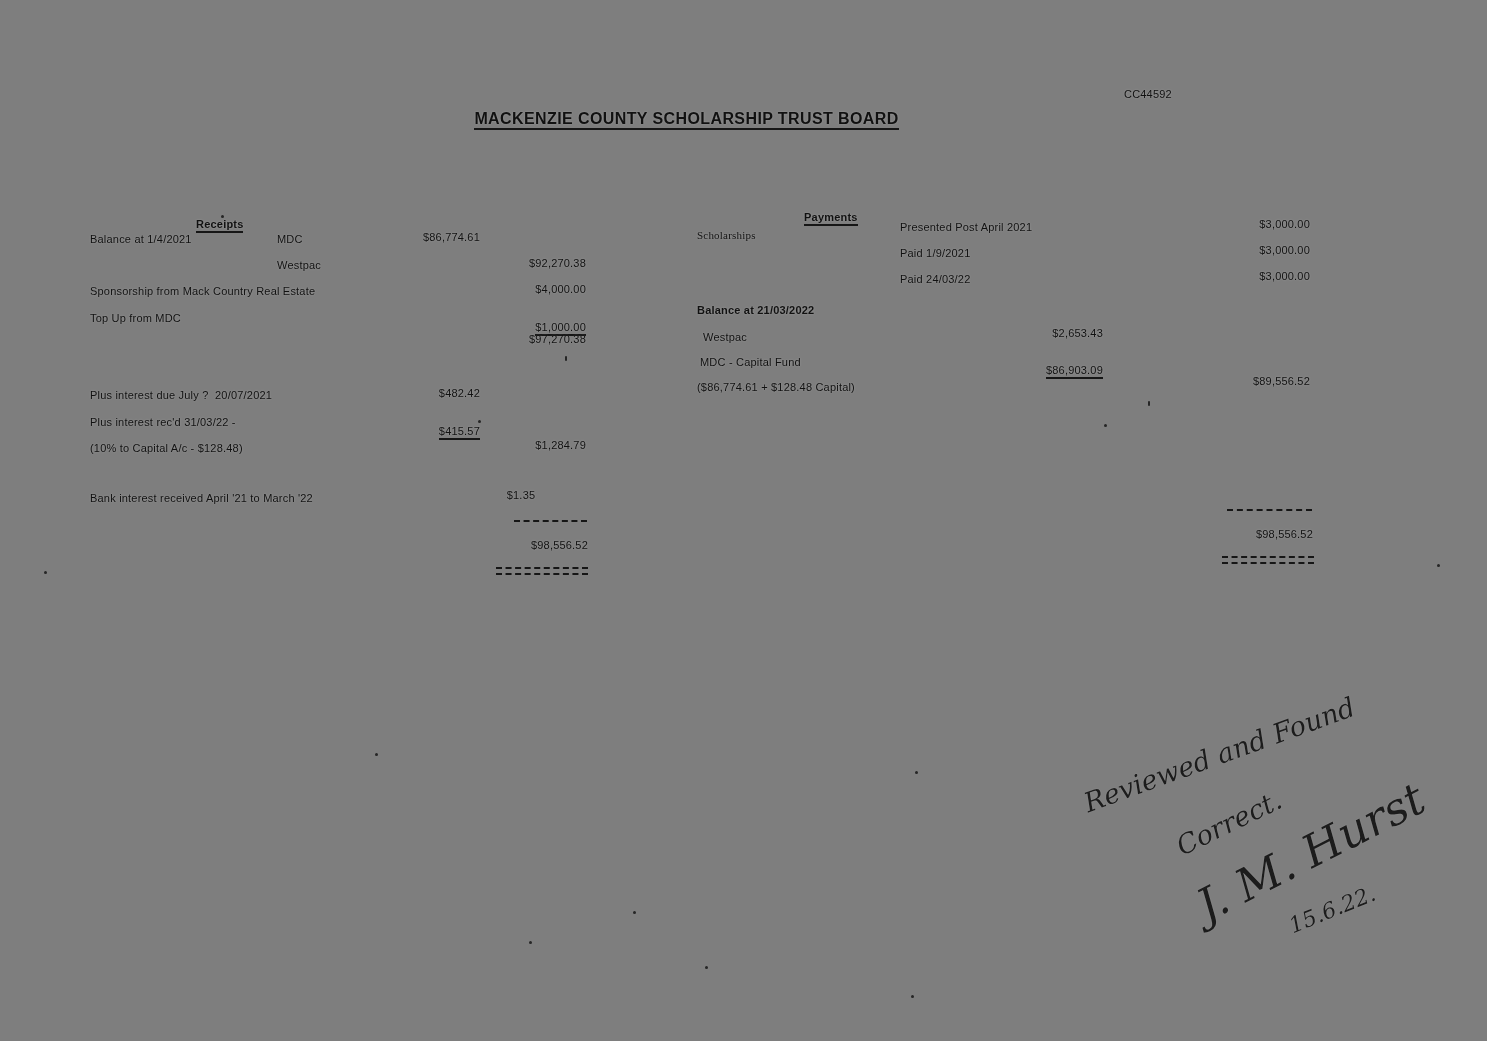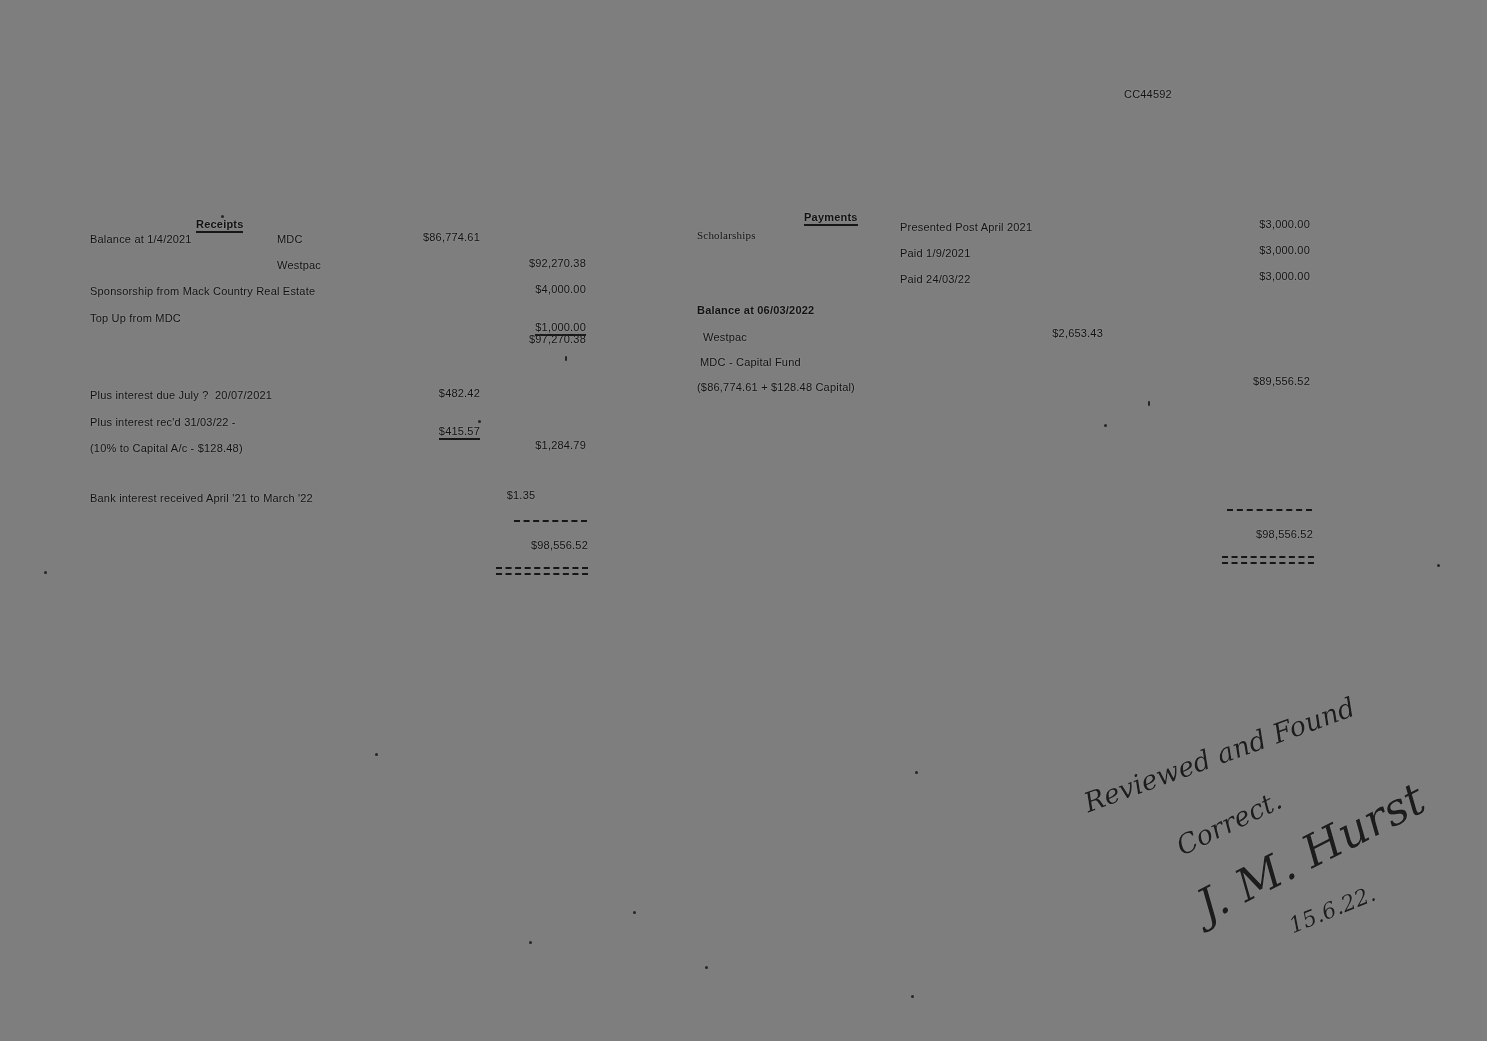--- a/index.html
+++ b/index.html
@@ -43,20 +43,23 @@
   .speck{
     position:absolute;width:3px;height:3px;
     background:#262626;border-radius:50%;
   }
 </style>
 </head>
 <body>
 
 <div class="page">
 
+  <span class="t big b" style="left:455px;top:92px;">
+    <span class="u">MACKENZIE COUNTY SCHOLARSHIP TRUST BOARD</span>
+  </span>
   <span class="t" style="left:1124px;top:88px;">CC44592</span>
 
   <span class="t b" style="left:183px;top:206px;">
     <span class="u">Receipts</span>
   </span>
 
   <span class="t" style="left:90px;top:233px;">Balance at 1/4/2021</span>
   <span class="t" style="left:277px;top:233px;">MDC</span>
   <div class="t amt" style="left:350px;top:231px;width:130px;">$86,774.61</div>
 
@@ -99,26 +102,29 @@
 
   <span class="t" style="left:900px;top:221px;">Presented Post April 2021</span>
   <div class="t amt" style="left:1180px;top:218px;width:130px;">$3,000.00</div>
 
   <span class="t" style="left:900px;top:247px;">Paid 1/9/2021</span>
   <div class="t amt" style="left:1180px;top:244px;width:130px;">$3,000.00</div>
 
   <span class="t" style="left:900px;top:273px;">Paid 24/03/22</span>
   <div class="t amt" style="left:1180px;top:270px;width:130px;">$3,000.00</div>
 
-  <span class="t b" style="left:697px;top:304px;">Balance at 06/03/2022</span>
+  <span class="t b" style="left:697px;top:304px;">Balance at 21/03/2022</span>
 
   <span class="t" style="left:703px;top:331px;">Westpac</span>
   <div class="t amt" style="left:973px;top:327px;width:130px;">$2,653.43</div>
 
   <span class="t" style="left:700px;top:356px;">MDC - Capital Fund</span>
+  <div class="t amt" style="left:973px;top:352px;width:130px;">
+    <span class="u">$86,903.09</span>
+  </div>
 
   <span class="t" style="left:697px;top:381px;">($86,774.61 + $128.48 Capital)</span>
   <div class="t amt" style="left:1180px;top:375px;width:130px;">$89,556.52</div>
 
   <div class="dash-line" style="left:1227px;top:509px;width:85px;"></div>
   <div class="t amt" style="left:1180px;top:528px;width:133px;">$98,556.52</div>
   <div class="double-rule" style="left:1222px;top:556px;width:92px;"></div>
 
   <span class="hw" style="left:1085px;top:788px;font-size:27px;transform:rotate(-20deg);">Reviewed and Found</span>
   <span class="hw" style="left:1178px;top:832px;font-size:27px;transform:rotate(-26deg);">Correct.</span>

